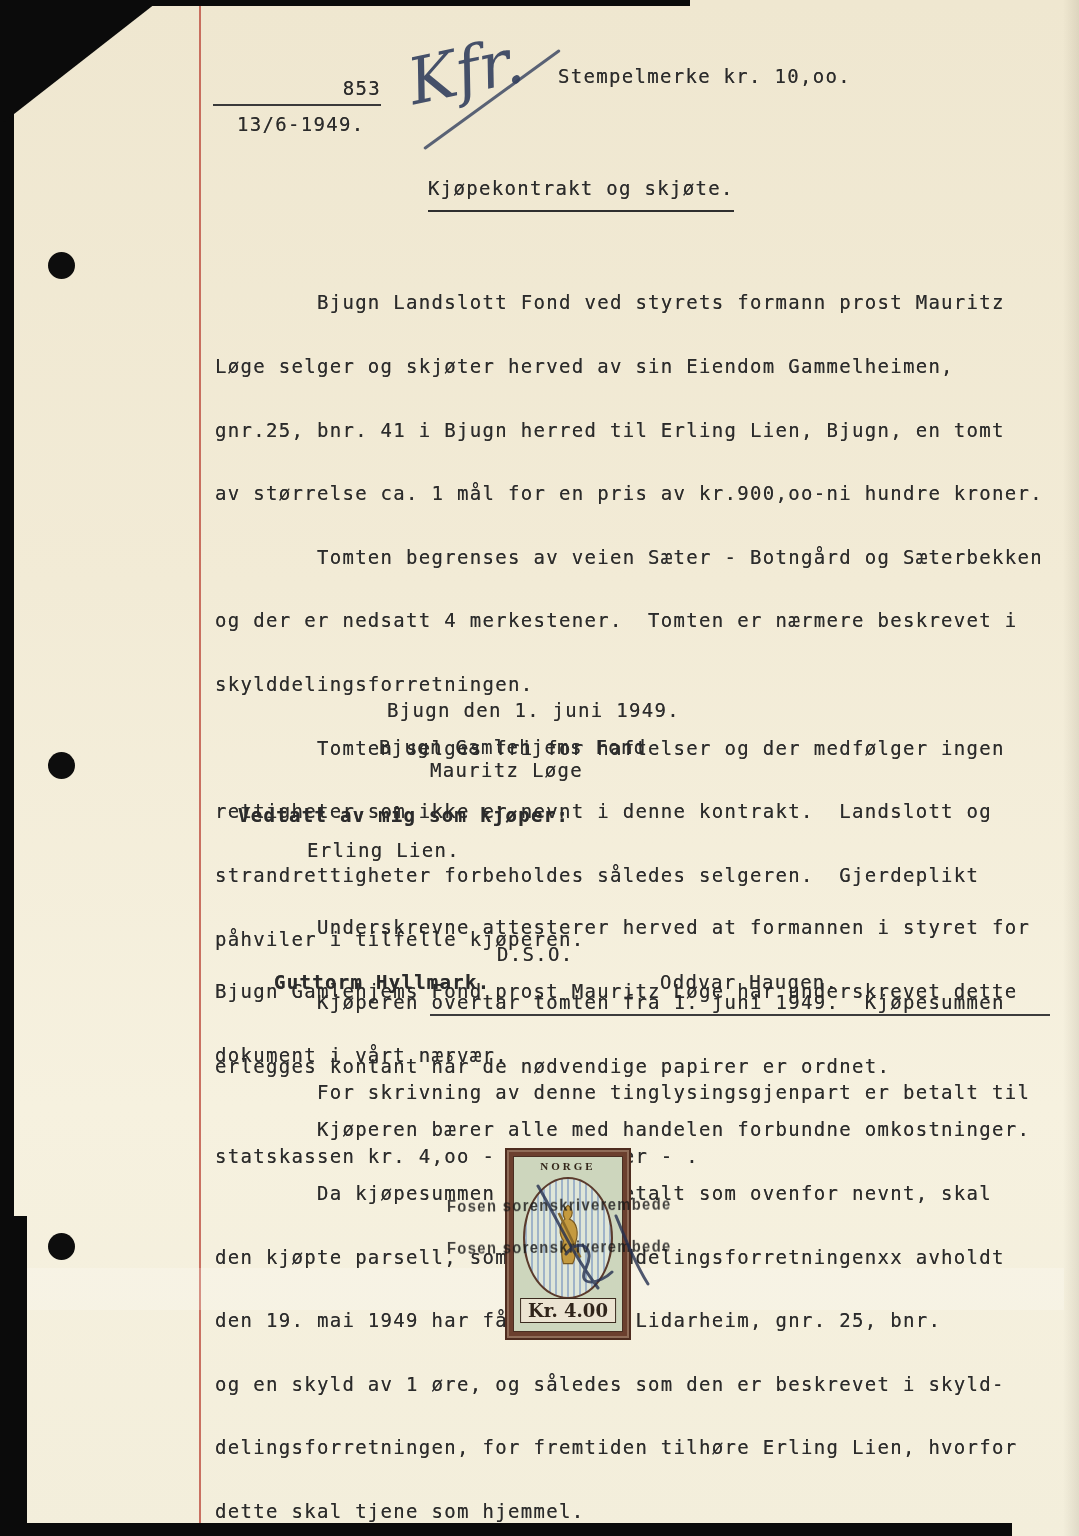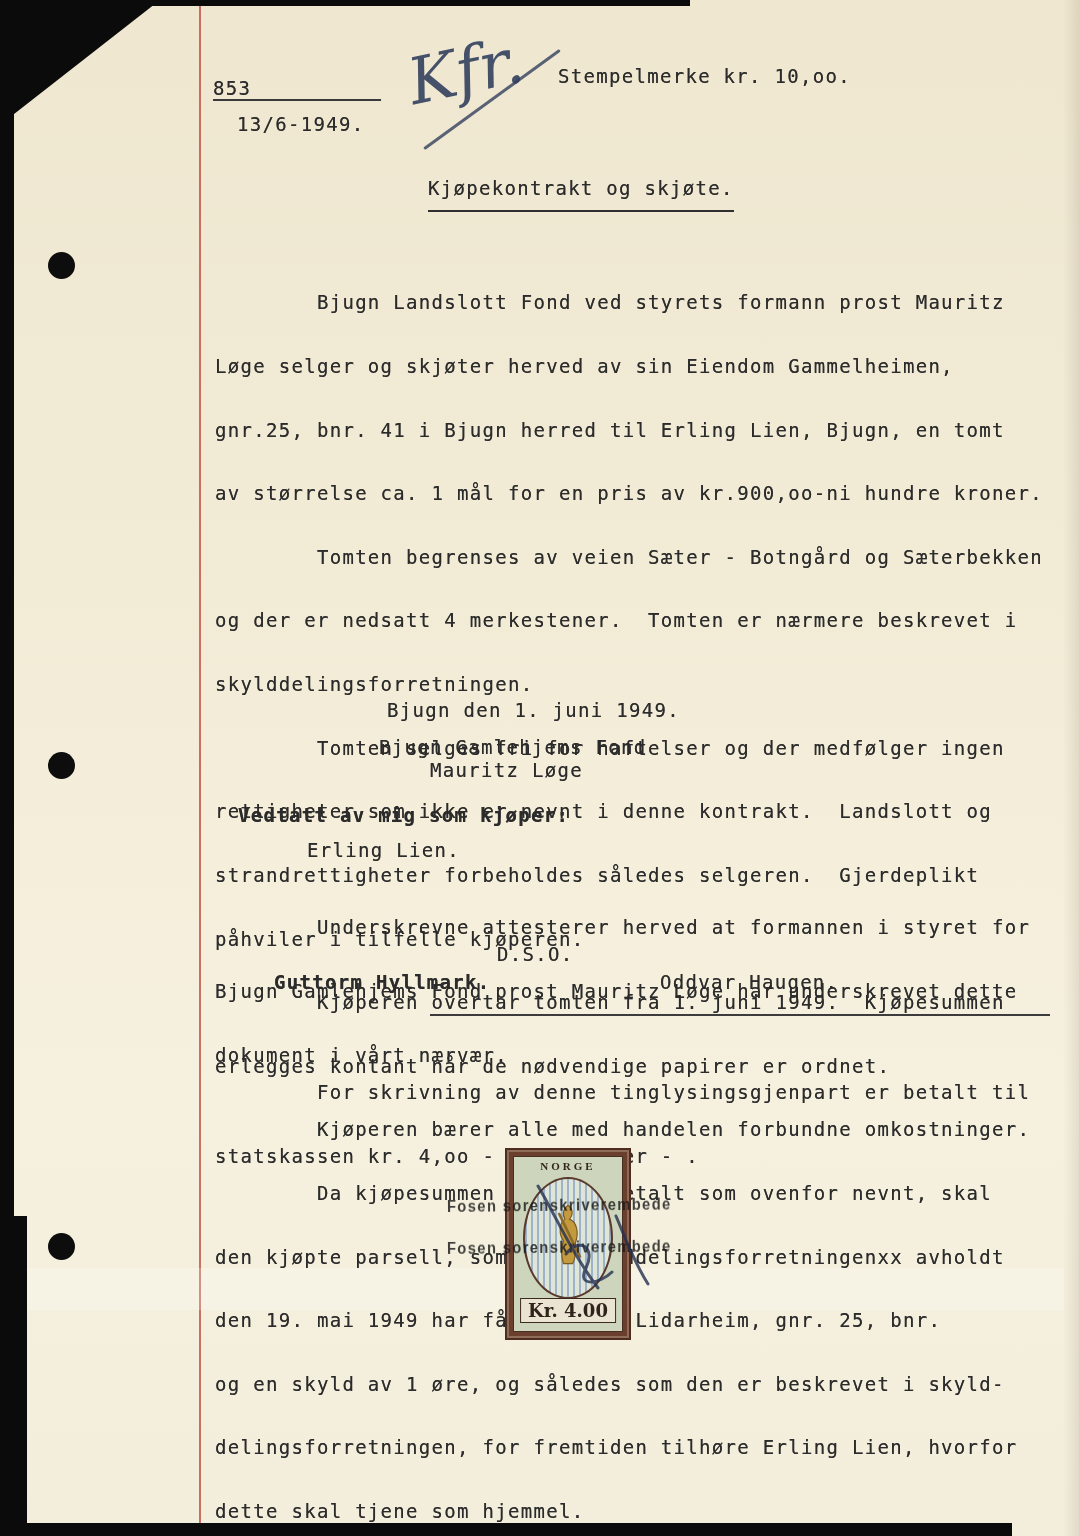--- a/index.html
+++ b/index.html
@@ -18,21 +18,21 @@
   .edge-left2{left:0;bottom:0;width:27px;height:320px;background:#0b0b0b;}
   .corner-tl{left:0;top:0;width:0;height:0;border-top:125px solid #0b0b0b;border-right:160px solid transparent;}
   .edge-top{left:0;top:0;width:690px;height:6px;background:#0b0b0b;}
   .edge-bottom{left:0;bottom:0;width:1012px;height:13px;background:#0b0b0b;}
   .edge-right{right:0;top:0;width:16px;height:100%;background:linear-gradient(90deg,rgba(0,0,0,0) 0%,rgba(60,50,30,0.10) 100%);}
   .hole{width:27px;height:27px;border-radius:50%;background:#0d0d0d;left:48px;}
   .margin-line{left:199px;top:0;width:2px;height:100%;background:rgba(185,64,50,0.72);}
   .fold-band{left:14px;top:1268px;width:1050px;height:42px;background:rgba(255,255,255,0.22);}
 
   
-  .ref-box{left:213px;top:78px;width:168px;text-align:left;border-bottom:2px solid #3a3a3a;}
+  .ref-box{left:213px;top:78px;width:168px;text-align:right;border-bottom:2px solid #3a3a3a;padding-bottom:5px;}
   .ref-date{left:237px;top:114px;}
   .stamp-note{left:558px;top:60px;margin-top:6px;}
   .handwritten{left:408px;top:34px;font-family:"DejaVu Serif","Liberation Serif",serif;
     font-style:italic;font-size:64px;color:#33405e;transform:rotate(-12deg);opacity:.9;}
   .flourish{left:408px;top:98px;width:168px;height:3px;background:#33405e;opacity:.8;
     border-radius:2px;transform:rotate(-36deg);}
   .doc-title{left:428px;top:178px;border-bottom:2px solid #2f2f2f;padding-bottom:11px;}
 
   
   .body-block{left:215px;top:250px;}

